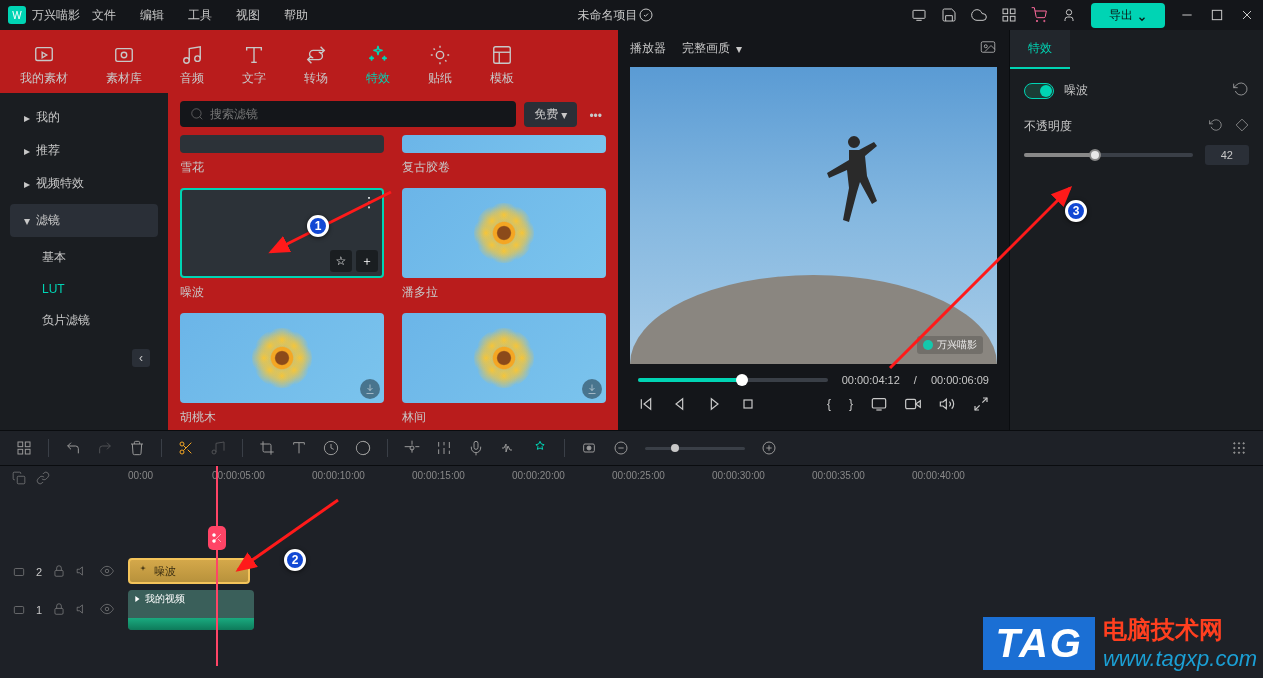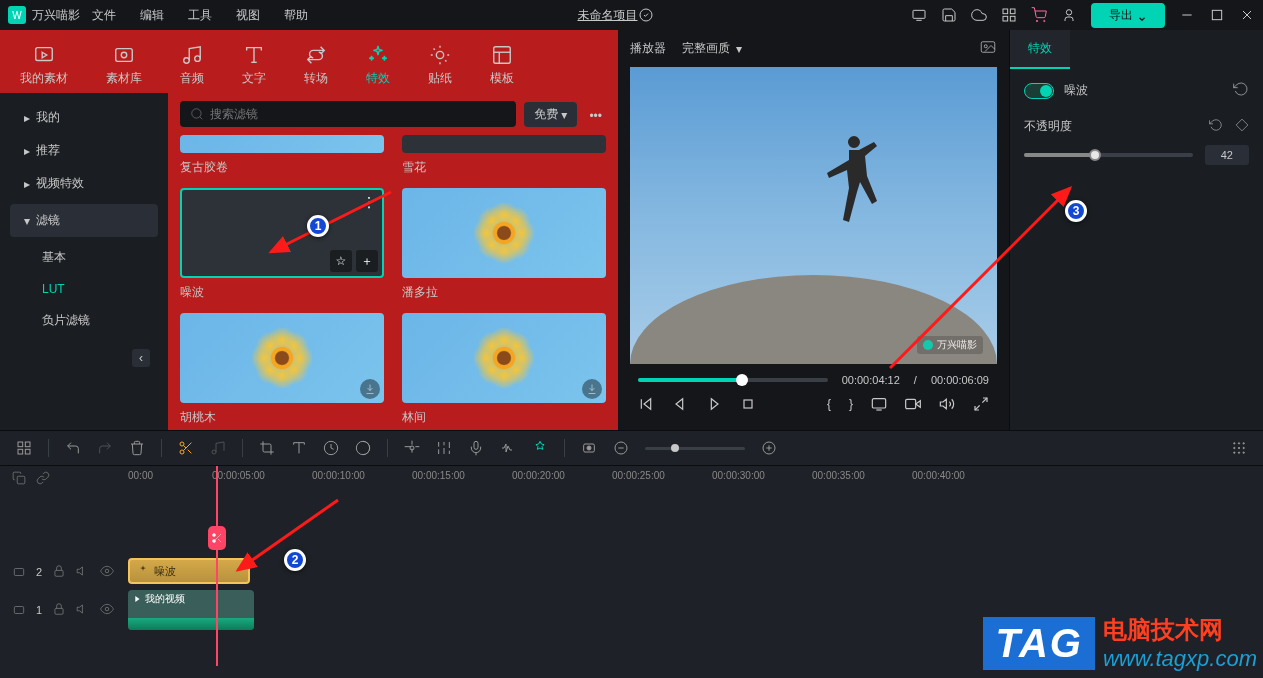--- a/index.html
+++ b/index.html
@@ -1,20 +1,20 @@
 <!DOCTYPE html>
 <html><head>
 <meta charset="utf-8">
 <style>
 * { margin:0; padding:0; box-sizing:border-box; font-family:"Microsoft YaHei",sans-serif; }
 body { background:#1a1d21; color:#c8c8c8; width:1263px; height:678px; overflow:hidden; position:relative; font-size:12px; }
 .titlebar { height:30px; display:flex; align-items:center; padding:0 8px; background:#14161a; }
 .logo { width:18px; height:18px; background:#00d4b4; border-radius:3px; margin-right:6px; display:flex; align-items:center; justify-content:center; color:#fff; font-size:10px; }
 .menu-item { padding:0 12px; cursor:pointer; font-size:12px; }
-.titlebar-center { flex:1; text-align:center; display:flex; align-items:center; justify-content:center; gap:0;text-decoration:underline; }
+.titlebar-center { flex:1; text-align:center; display:flex; align-items:center; justify-content:center; gap:0; }
 .titlebar-right { display:flex; align-items:center; gap:14px; }
 .title-icon { width:16px; height:16px; display:inline-flex; align-items:center; justify-content:center; cursor:pointer; }
 .title-icon svg { width:16px; height:16px; stroke:#c8c8c8; fill:none; stroke-width:1.5; }
 .export-btn { background:#00d4b4; color:#0a1614; padding:4px 18px; border-radius:4px; cursor:pointer; display:flex; align-items:flex-end; gap:4px; font-size:12px; }
 .cart-icon svg { stroke:#ff6b9d; }
 .win-ctrl { width:14px; height:14px; }
 .main { display:flex; height:400px; }
 .media-panel { width:618px; background:#b91c1c; display:flex; flex-direction:column; }
 .tabs { display:flex; padding:8px 12px 0; gap:22px; }
 .tab { display:flex; flex-direction:column; align-items:center; gap:4px; padding:6px 8px; cursor:pointer; font-size:12px; }
@@ -317,26 +317,26 @@
             <input placeholder="搜索滤镜" style="">
           </div>
           <div class="tag-btn">
               <span>免费</span>
               <span>▾</span>
             </div>
           <div class="more-btn">•••</div>
         </div>
         <div class="thumb-grid">
           <div class="thumb-item">
+              <div class="thumb thumb-dark partial"></div>
+              <span class="thumb-label">雪花</span>
+            </div>
+          <div class="thumb-item">
               <div class="thumb thumb-flower partial"></div>
               <span class="thumb-label">复古胶卷</span>
-            </div>
-          <div class="thumb-item">
-              <div class="thumb thumb-dark partial"></div>
-              <span class="thumb-label">雪花</span>
             </div>
           <div class="thumb-item">
             <div class="thumb thumb-dark selected">
               <span class="thumb-menu">⋮</span>
               <div class="thumb-actions">
                 <div class="thumb-action">☆</div>
                 <div class="thumb-action">＋</div>
               </div>
             </div>
             <span class="thumb-label">噪波</span>

